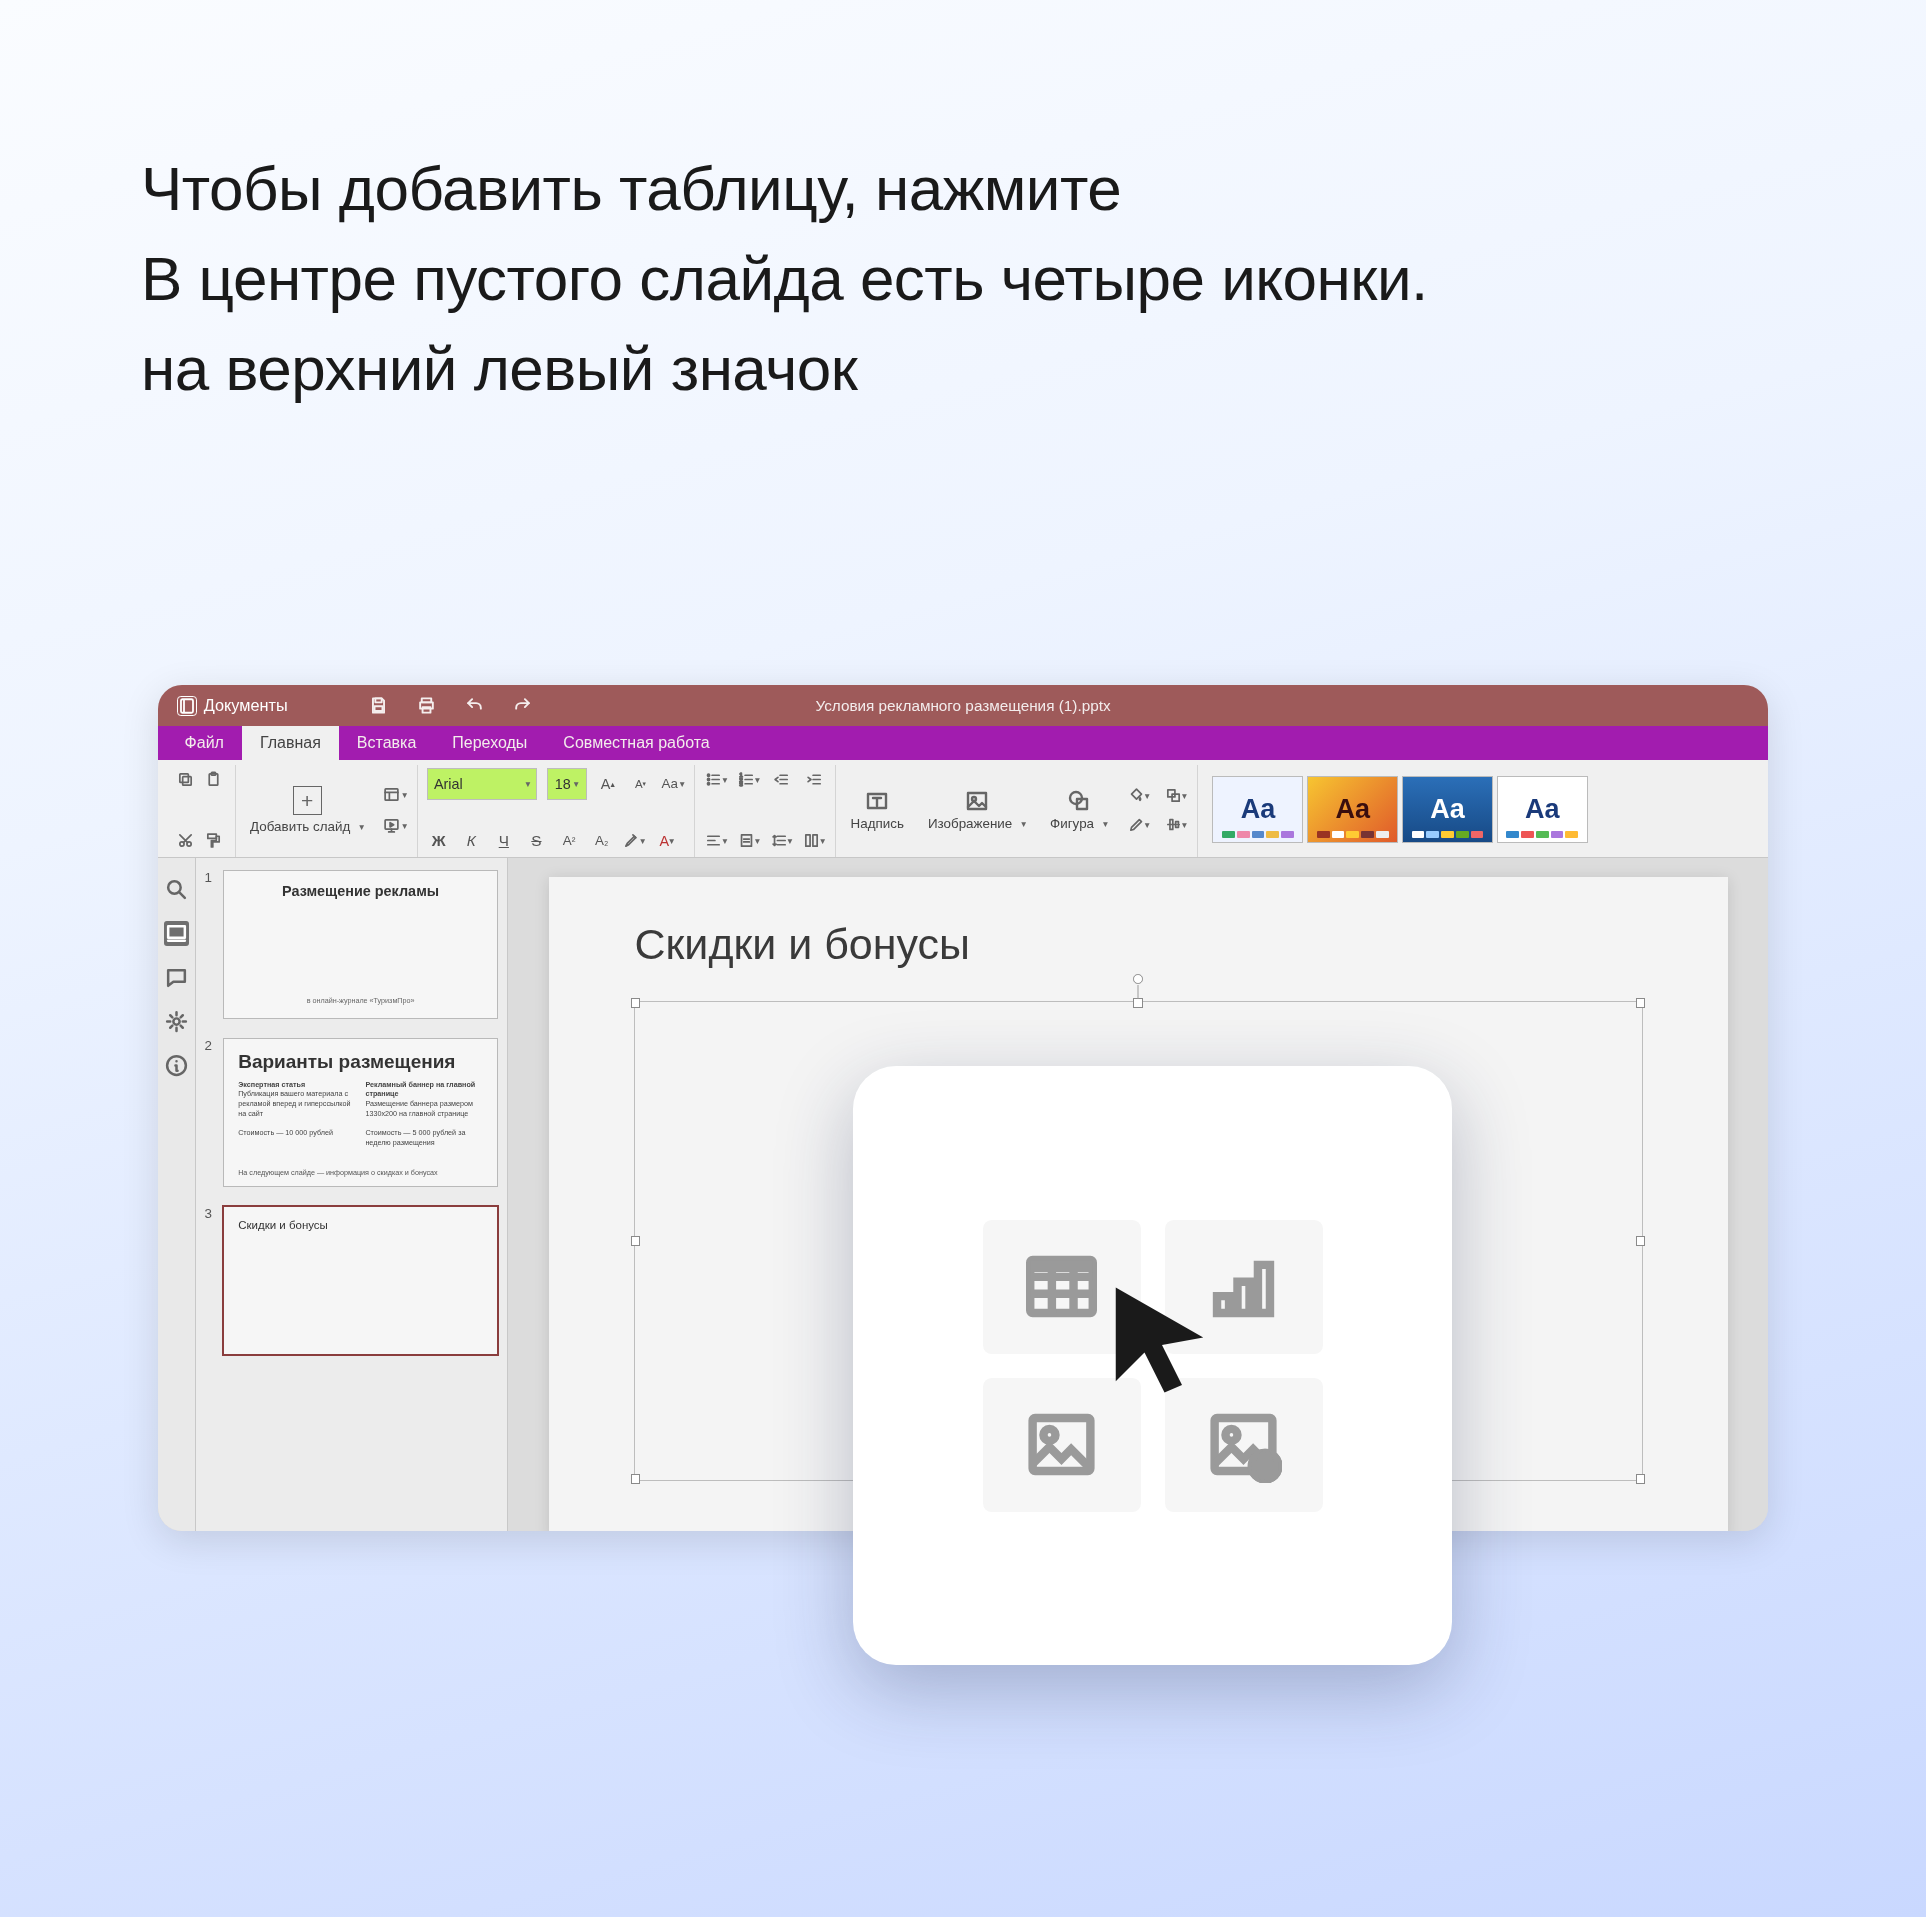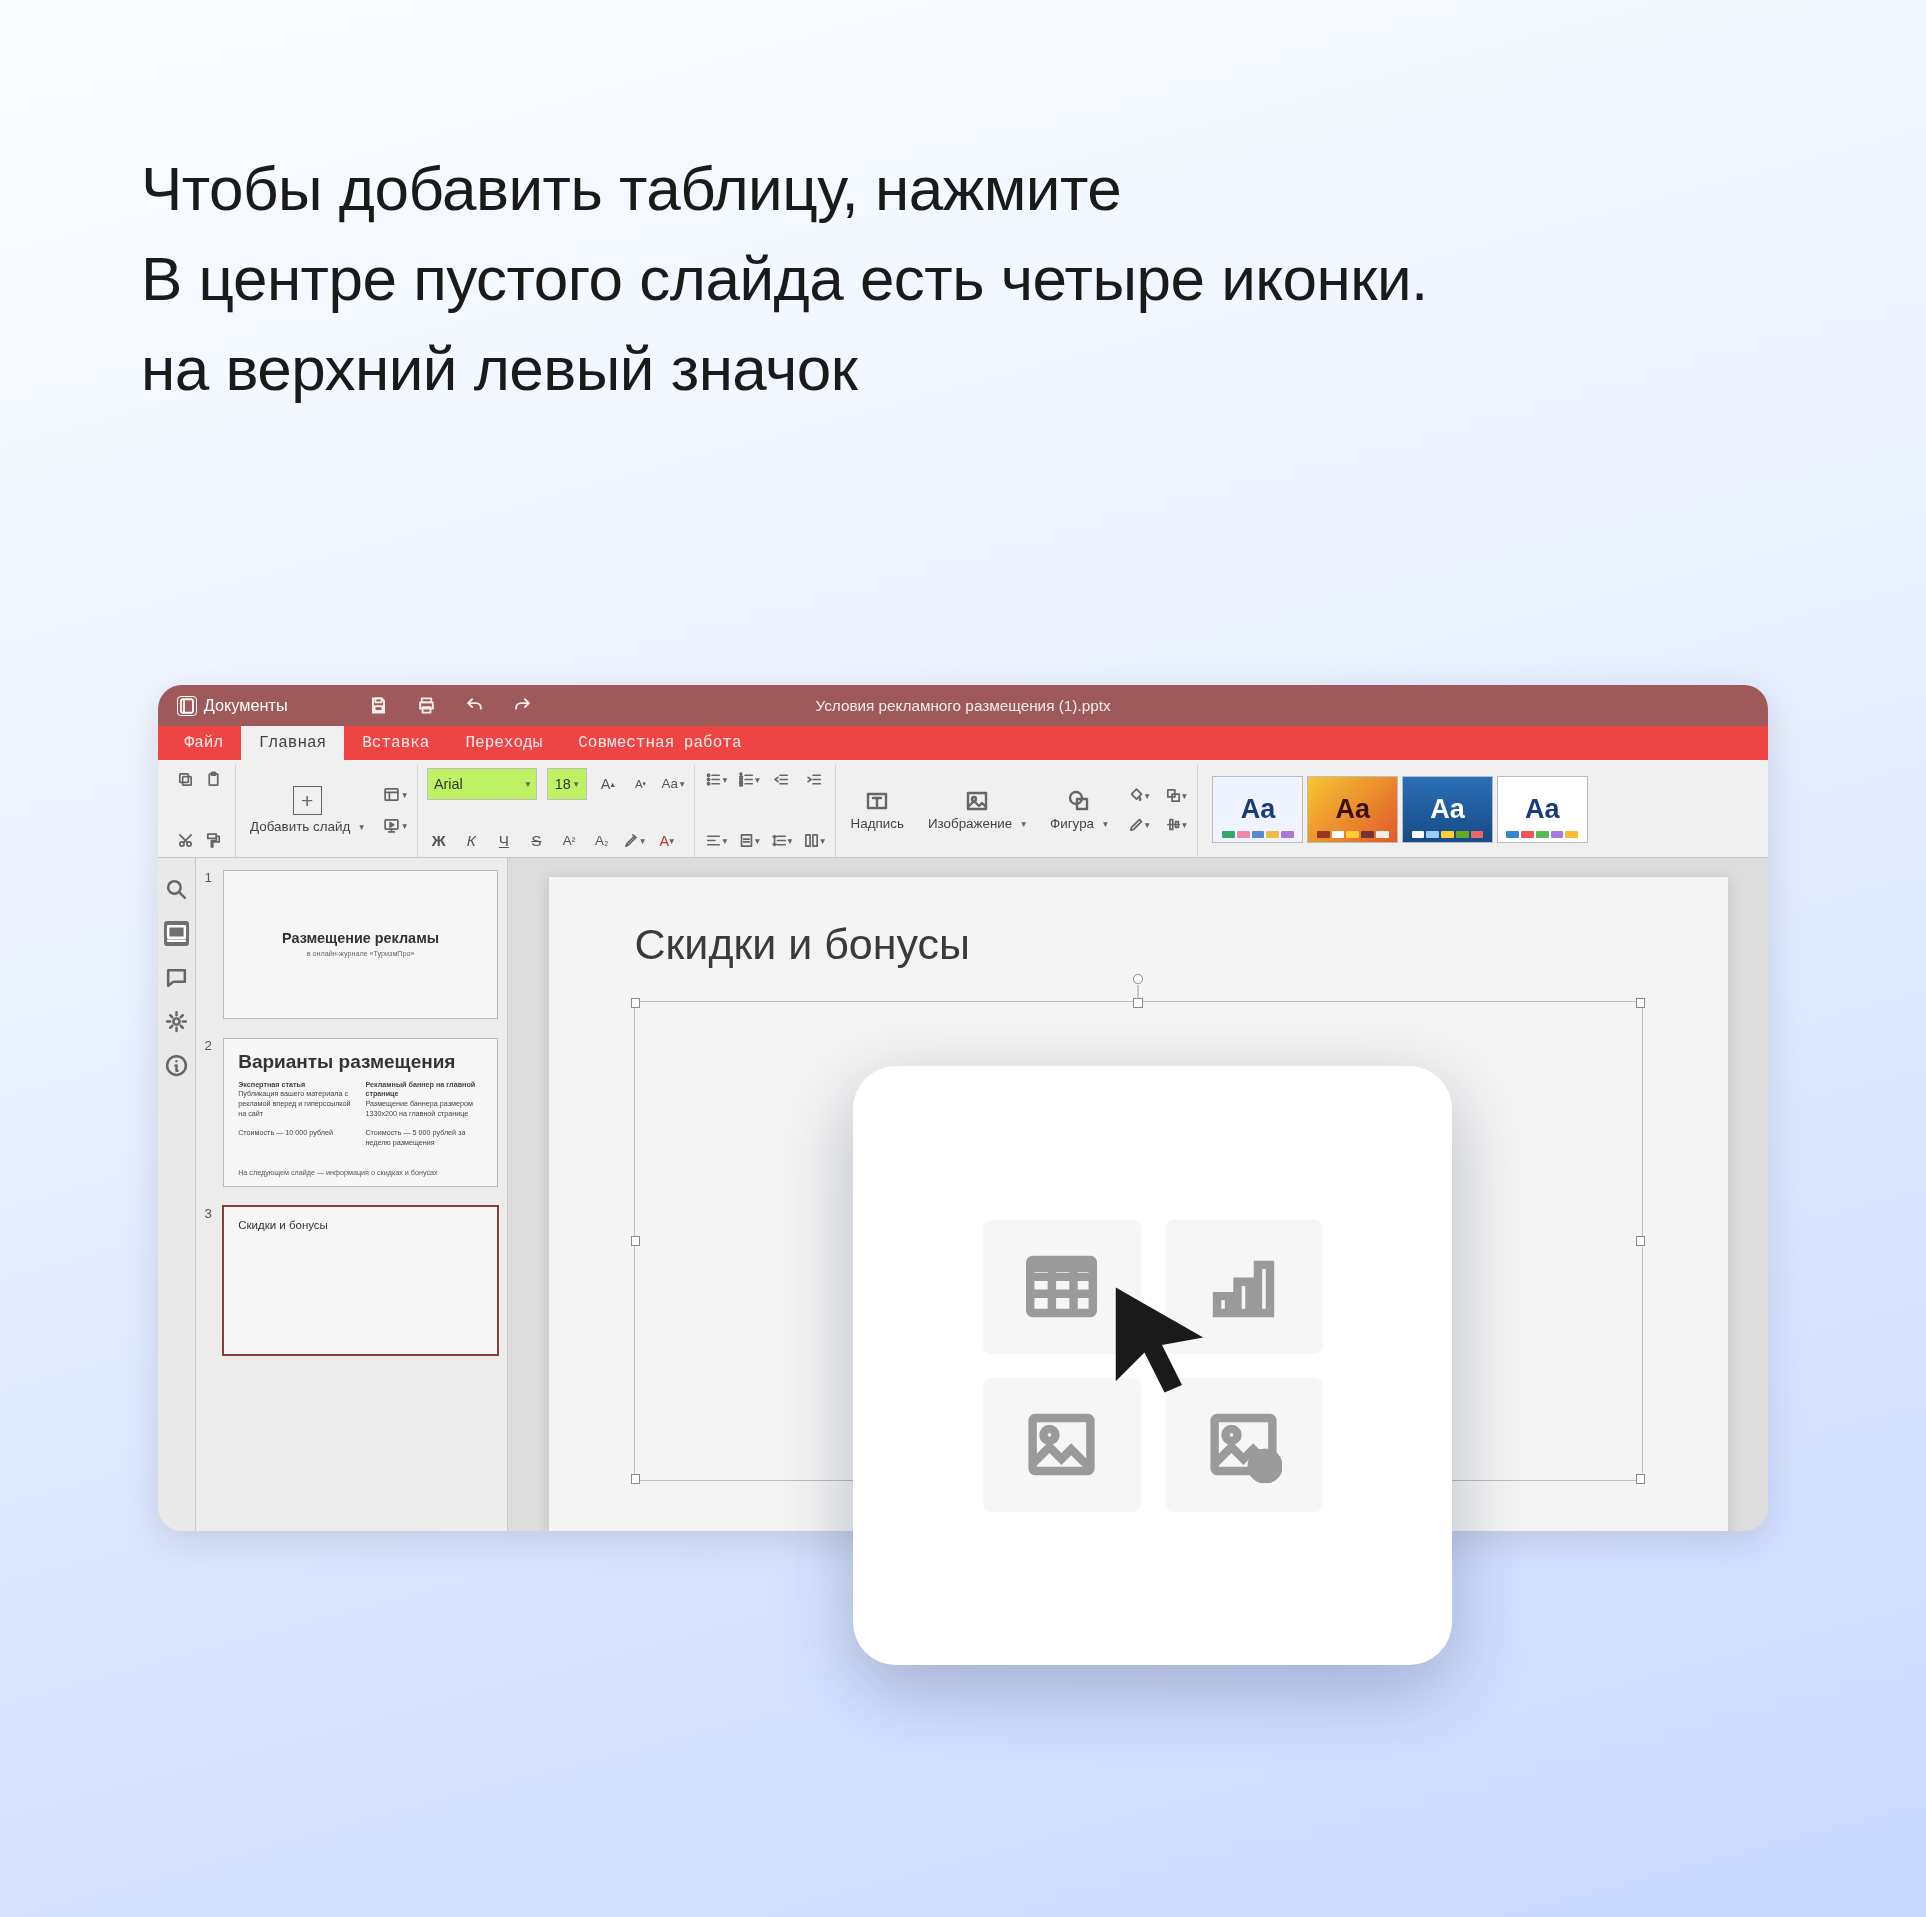--- a/index.html
+++ b/index.html
@@ -59,28 +59,27 @@
   .titlebar .qat { display: flex; gap: 29px; margin-left: 81px; }
   .titlebar .qat .qbtn { width: 19px; height: 19px; display:flex; align-items:center; justify-content:center; opacity:.9; }
   .titlebar .doc-title {
     position: absolute; left: 0; right: 0; text-align: center;
     font-size: 15.3px; color: #f3ecec; pointer-events: none;
   }
 
   
   .menubar {
     height: 34px;
-    background: #ef4444;
+    background: #a21caf;
     display: flex;
     align-items: stretch;
     padding-left: 8.6px;
     gap: 0;
     color: #f3ecec;
     font-size: 16px;
-    font-family: Liberation Mono, monospace;
   }
   .menubar .tab {
     padding: 0 18px;
     display: flex; align-items: center;
     cursor: pointer;
   }
   .menubar .tab.active {
     background: #f0f0f0;
     color: #444;
   }
@@ -158,21 +157,21 @@
   .thumb {
     flex:1; background:#f6f6f6; border:1px solid #b9b9b9; height:149px;
     padding:12.5px 14.4px; font-size:10.5px; color:#333; position:relative;
   }
   .thumb.selected { outline:2.4px solid #8a3d3d; outline-offset:-1px; }
   .thumb h4 { font-size:19px; font-weight:600; margin-bottom:3.8px; }
   .thumb .sub { font-size:7.7px; color:#666; }
   .thumb .cols { display:flex; gap:9.6px; margin-top:6.7px; font-size:7.2px; color:#444; line-height:1.35; }
   .thumb .cols > div { flex:1; }
   .thumb .foot { position:absolute; bottom:8.6px; left:14.4px; right:14.4px; font-size:7.2px; color:#555; }
-  .thumb.center-title { display:flex; flex-direction:column; align-items:center; justify-content:center; }
+  .thumb.center-title { display:flex; flex-direction:column; align-items:center; justify-content:space-between; }
   .thumb.center-title h4 { font-size:14.4px; }
   .thumb.center-title .sub { font-size:7.2px; }
 
   .canvas-wrap { flex:1; display:flex; align-items:flex-start; justify-content:center; padding:19px 19px 0; overflow:hidden; }
   .slide {
     width: 1179px; height: 661px; background:#f4f4f4; box-shadow:0 1.9px 14.4px rgba(0,0,0,.12);
     position:relative; padding:43px 86px;
   }
   .slide-title { font-size:43px; color:#3a3a3a; font-weight:400; }
   .content-box {

